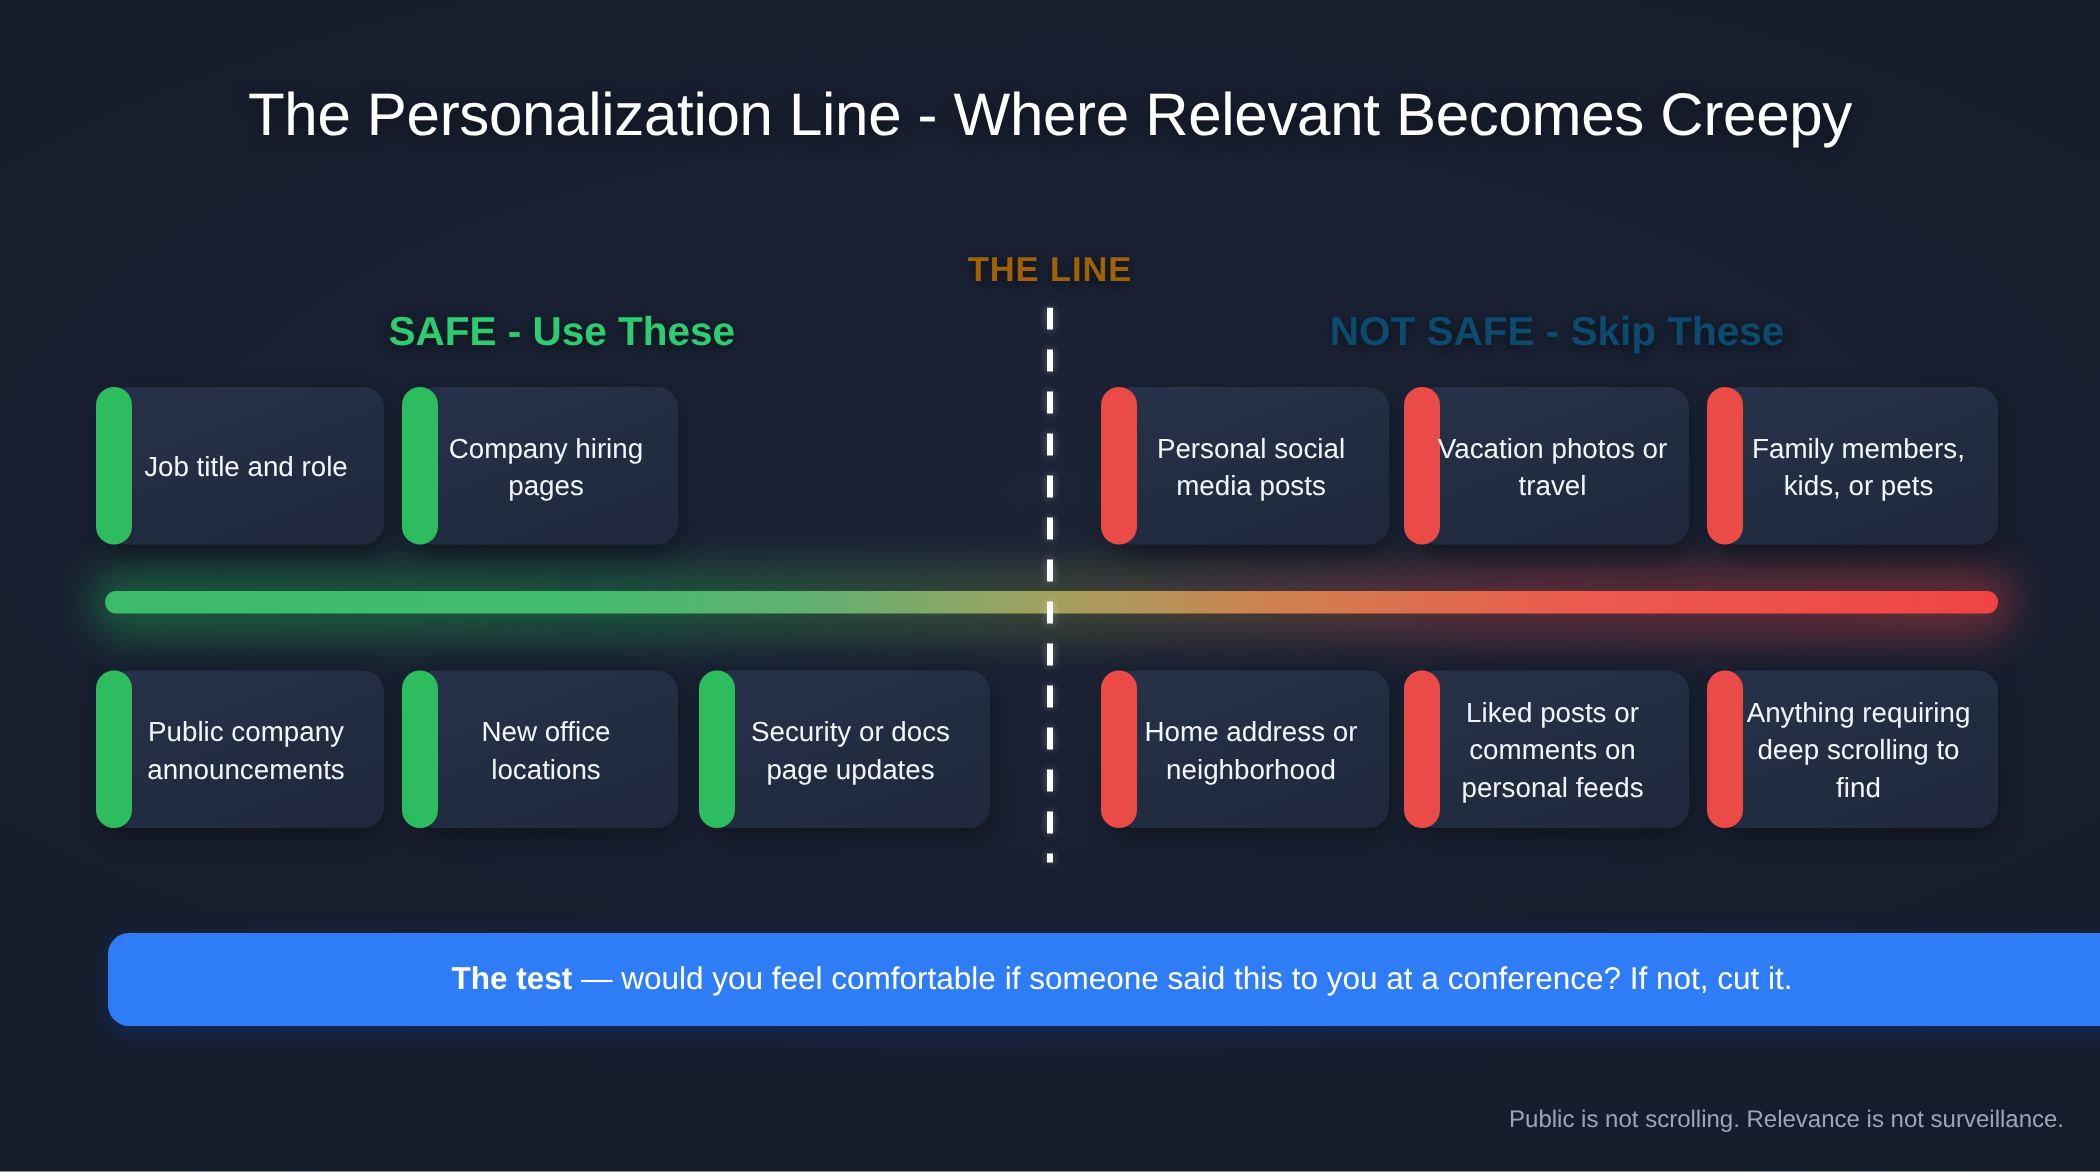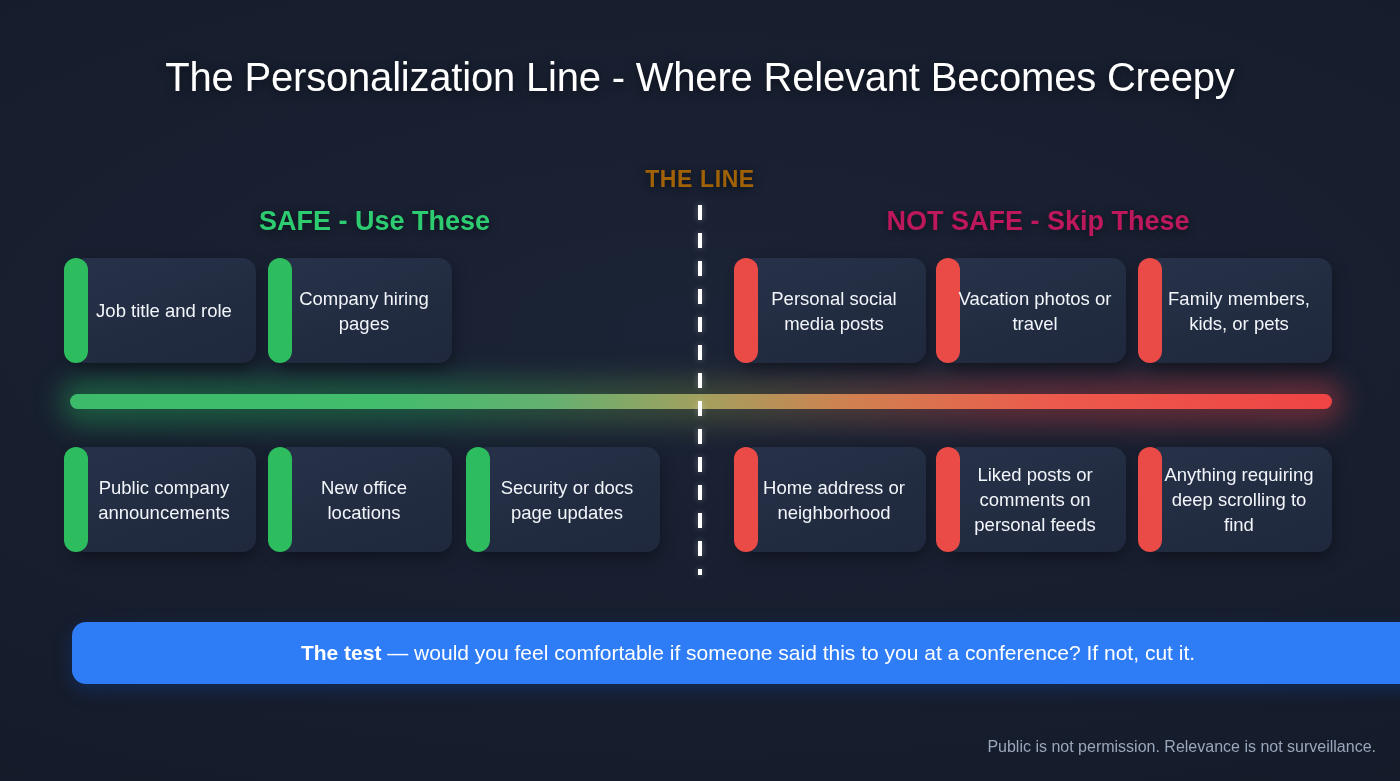--- a/index.html
+++ b/index.html
@@ -60,21 +60,21 @@
     text-shadow: 0 2px 8px rgba(0,0,0,0.5);
   }
   .col-head.safe {
     left: 82px;
     width: 585px;
     color: #2ecc71;
   }
   .col-head.unsafe {
     left: 740px;
     width: 596px;
-    color: #be185d;
+    color: #0c4a6e;
   }
 
   
   .divider {
     position: absolute;
     left: 698px;
     top: 205px;
     width: 4px;
     height: 370px;
     background-image: linear-gradient(
@@ -262,15 +262,15 @@
   </div>
   <div class="card unsafe row-bottom c-r3">
     <span class="accent"></span>
     <span class="card-text">Anything requiring deep scrolling to find</span>
   </div>
 
   <div class="banner">
     <span class="banner-text"><span class="lead">The test</span><span> — would you feel comfortable if someone said this to you at a conference? If not, cut it.</span></span>
   </div>
 
-  <div class="footer">Public is not permission. Relevance is not surveillance.</div>
+  <div class="footer">Public is not scrolling. Relevance is not surveillance.</div>
 
 </div>
 
 </body></html>

